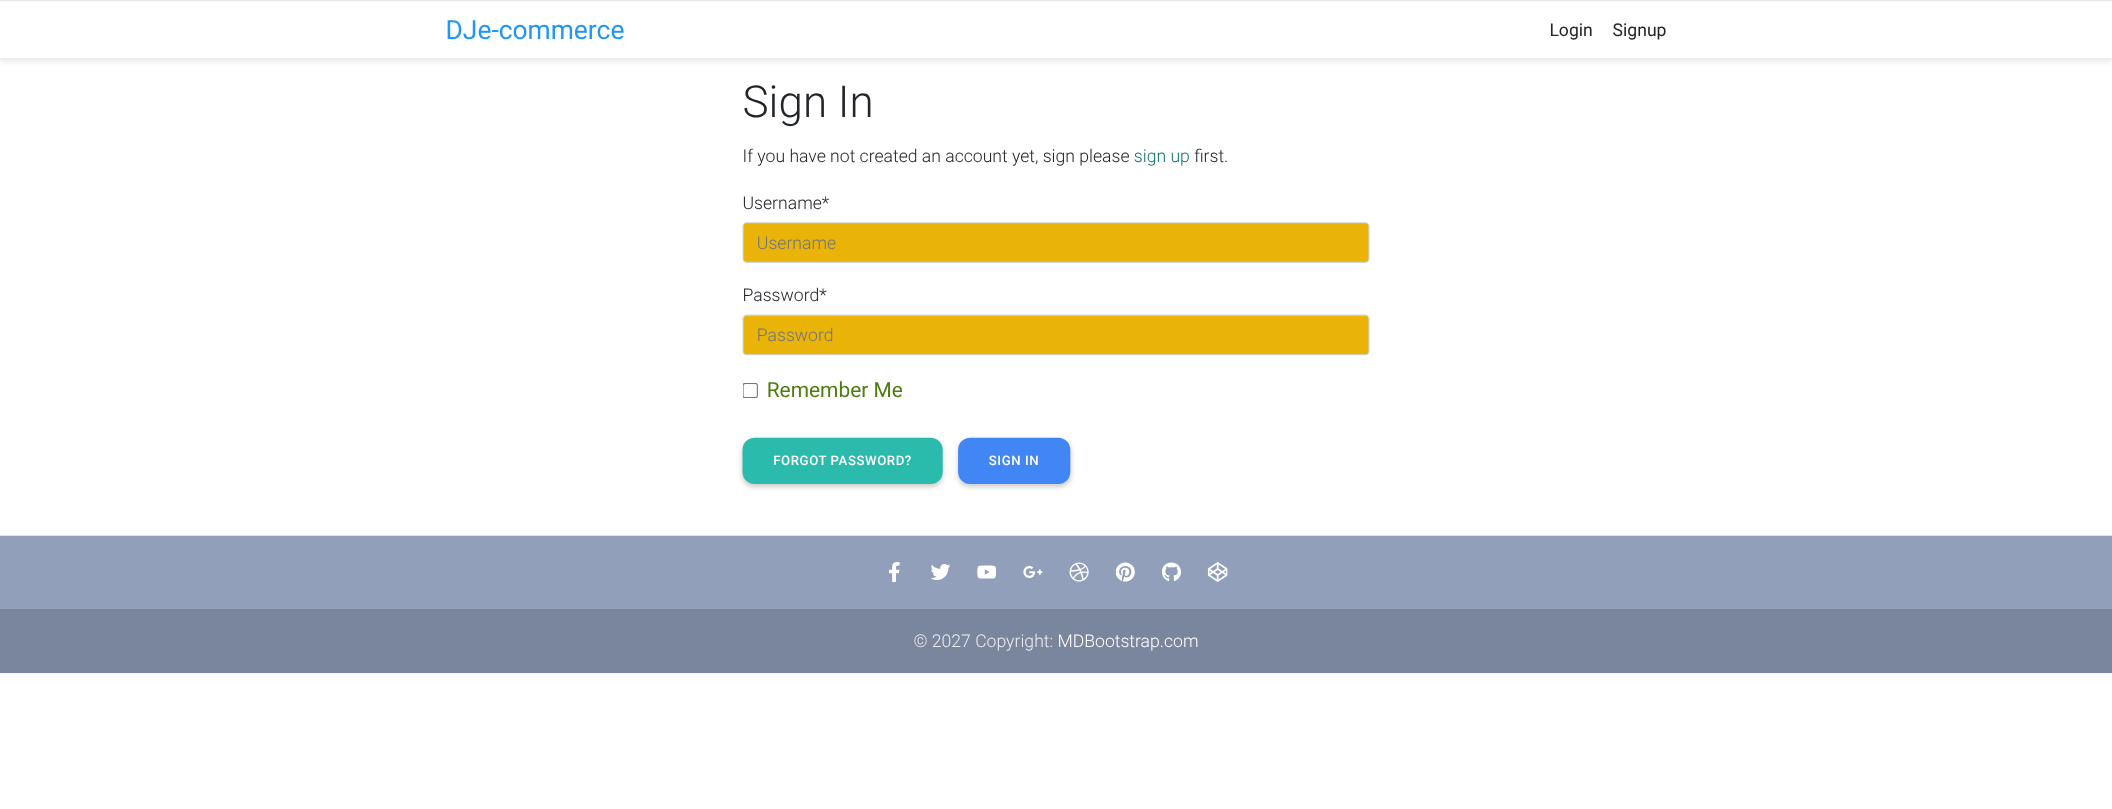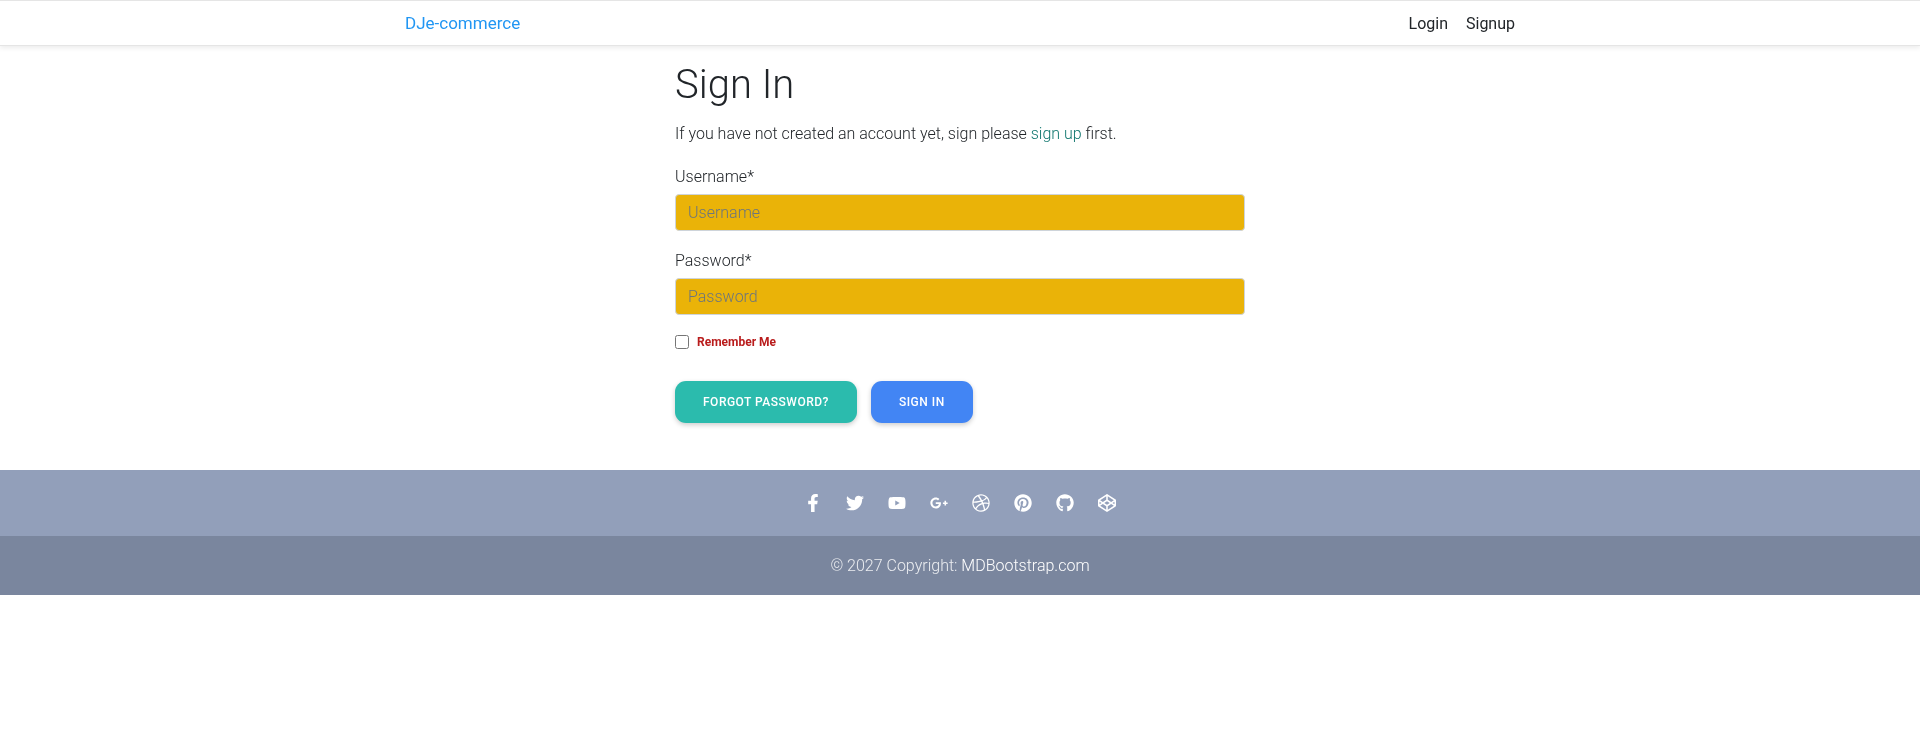--- a/index.html
+++ b/index.html
@@ -22,21 +22,21 @@
     .navbar-container {
       max-width: 1140px;
       margin: 0 auto;
       padding: 0 15px;
       display: flex;
       justify-content: space-between;
       align-items: center;
     }
     .brand {
       color: #2196f3;
-      font-size: 17px;
+      font-size: 24px;
       font-weight: 400;
       text-decoration: none;
     }
     .nav-links {
       display: flex;
       gap: 18px;
     }
     .nav-link {
       color: #212529;
       text-decoration: none;
@@ -95,23 +95,23 @@
       display: flex;
       align-items: center;
       gap: 8px;
       margin-bottom: 32px;
     }
     .checkbox-group input {
       width: 14px;
       height: 14px;
     }
     .checkbox-label {
-      font-size: 12px;
-      font-weight: 700;
-      color: #b91c1c;
+      font-size: 19px;
+      font-weight: 400;
+      color: #4d7c0f;
     }
     .button-group {
       display: flex;
       gap: 14px;
     }
     .btn {
       padding: 14px 28px;
       font-size: 12px;
       font-weight: 500;
       letter-spacing: 0.5px;

